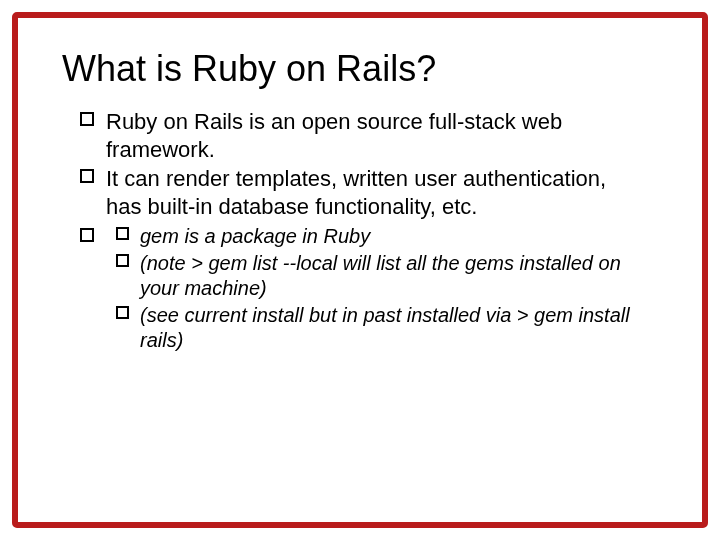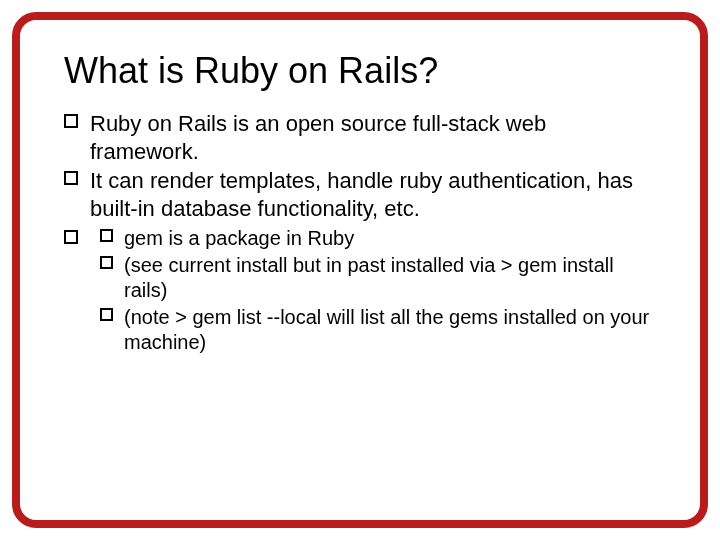--- a/index.html
+++ b/index.html
@@ -14,48 +14,49 @@
   .slide {
     box-sizing: border-box;
     width: 720px;
     height: 540px;
     padding: 20px 24px;
     position: relative;
   }
   .frame {
     position: absolute;
     inset: 12px;
-    border: 8px solid #b91c1c;
-    border-radius: 24px;
+    border: 6px solid #b91c1c;
+    border-radius: 5px;
     padding: 30px 44px 24px 44px;
     box-sizing: border-box;
   }
   h1.title {
     margin: 0 0 18px 0;
     font-size: 36px;
     font-weight: 400;
     letter-spacing: 0px;
   }
   ul.lvl1 {
     list-style: none;
-    margin: 0;
+    margin: 18px;
     padding: 0;
     font-size: 22px;
     line-height: 1.25;
   }
   ul.lvl1 > li {
     margin: 0 0 2px 0;
     padding-left: 26px;
     position: relative;
   }
   ul.lvl2 {
     list-style: none;
     margin: 4px 0 0 0;
     padding: 0 0 0 10px;
     font-size: 20px;
+    font-style: italic;
   }
   ul.lvl2 > li {
     margin: 0 0 2px 0;
     padding-left: 24px;
     position: relative;
   }
   .box {
     position: absolute;
     left: 0;
     top: 4px;
@@ -80,34 +81,34 @@
     <ul class="lvl1">
       <li>
         <span class="box"></span>
         <span>Ruby on Rails is an open source full-stack web framework.</span>
       </li>
       <li>
         <span class="box"></span>
       </li>
       <li>
         <span class="box"></span>
-        <span>It can render templates, handle ruby authentication, has built-in database functionality, etc.</span>
+        <span>It can render templates, written user authentication, has built-in database functionality, etc.</span>
       </li>
       <li>
         <span class="box"></span>
         <ul class="lvl2">
           <li>
             <span class="box"></span>
             <span>gem is a package in Ruby</span>
           </li>
           <li>
             <span class="box"></span>
-            <span>  (see current install but in past installed via  &gt; gem install rails)</span>
+            <span> (note   &gt; gem list --local      will list all the gems installed on your machine)</span>
           </li>
           <li>
             <span class="box"></span>
-            <span> (note   &gt; gem list --local      will list all the gems installed on your machine)</span>
+            <span>  (see current install but in past installed via  &gt; gem install rails)</span>
           </li>
         </ul>
       </li>
     </ul>
   </div>
 </div>
 
 </body></html>

